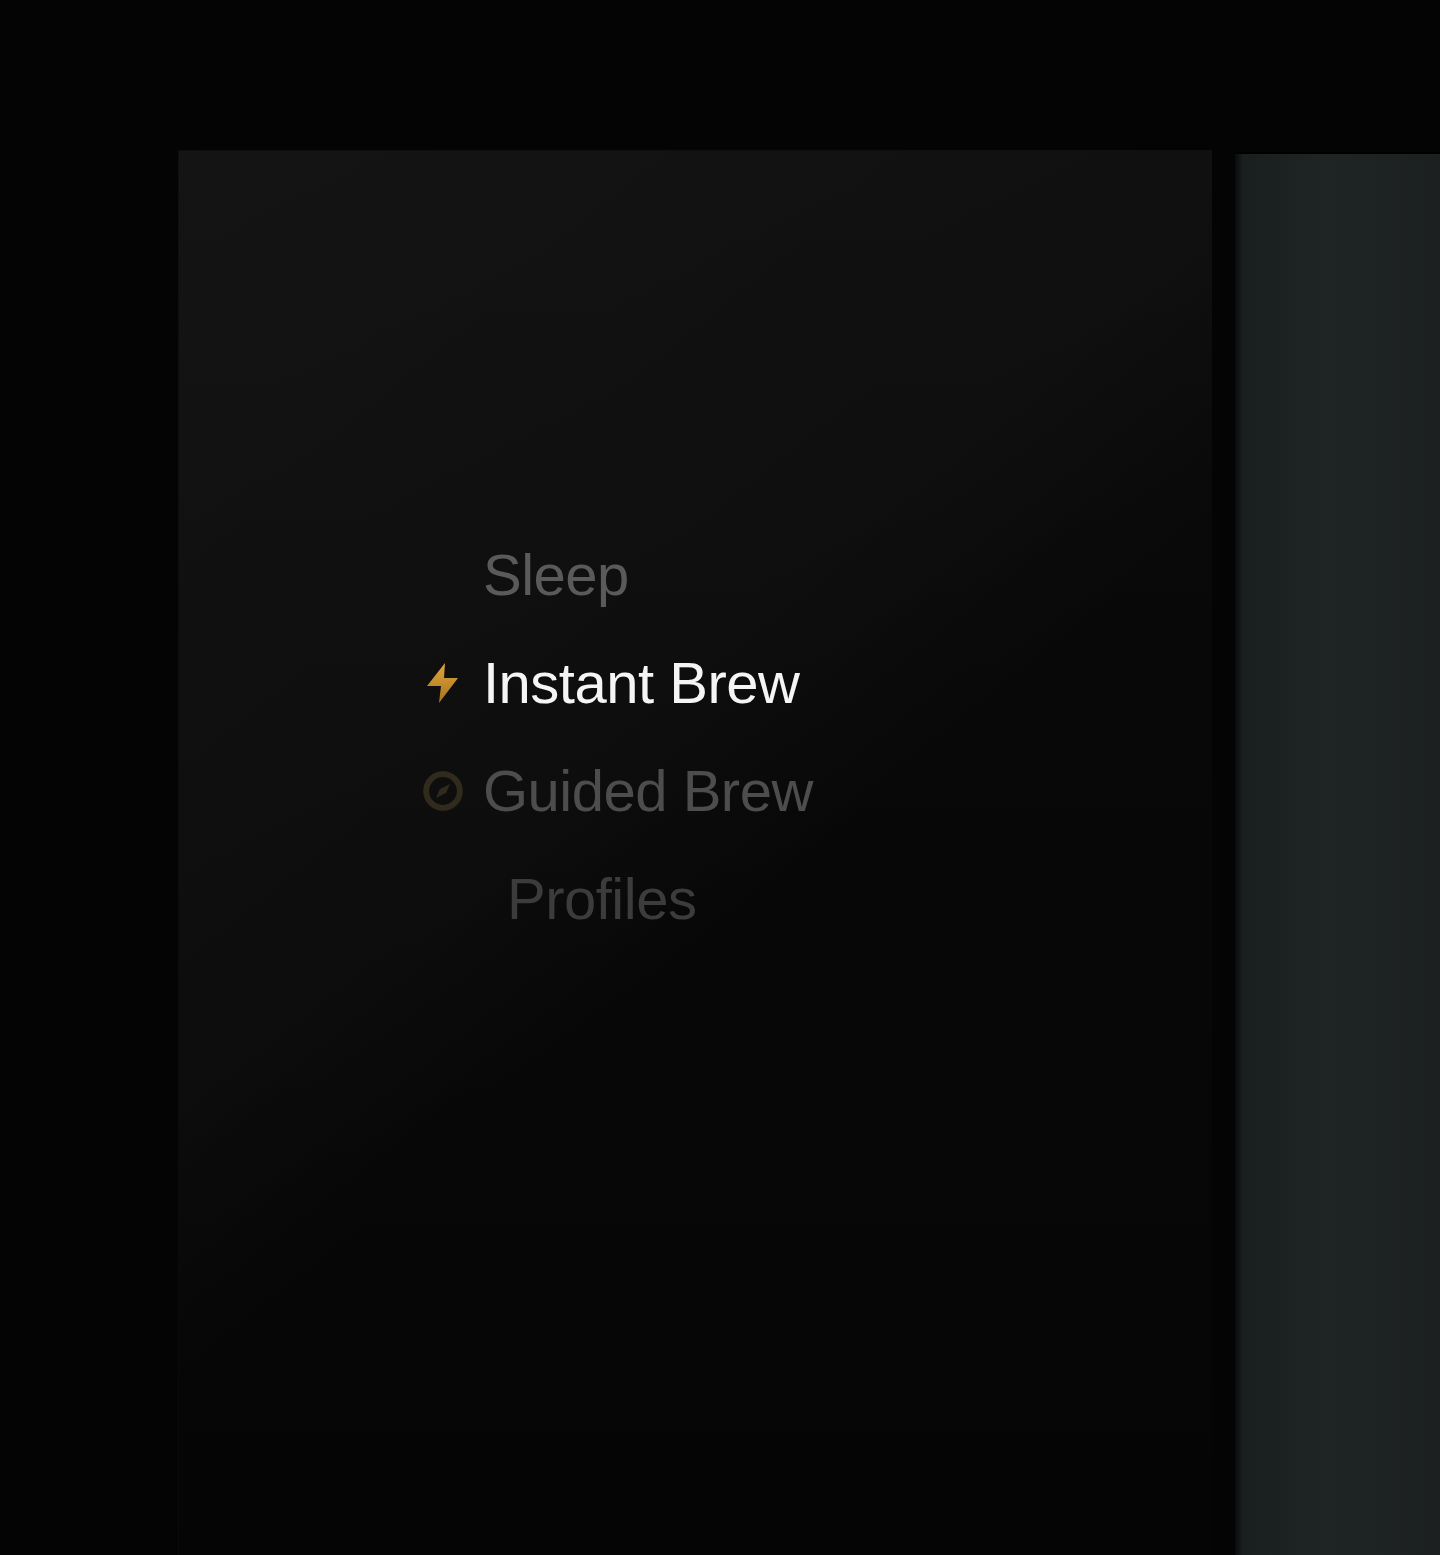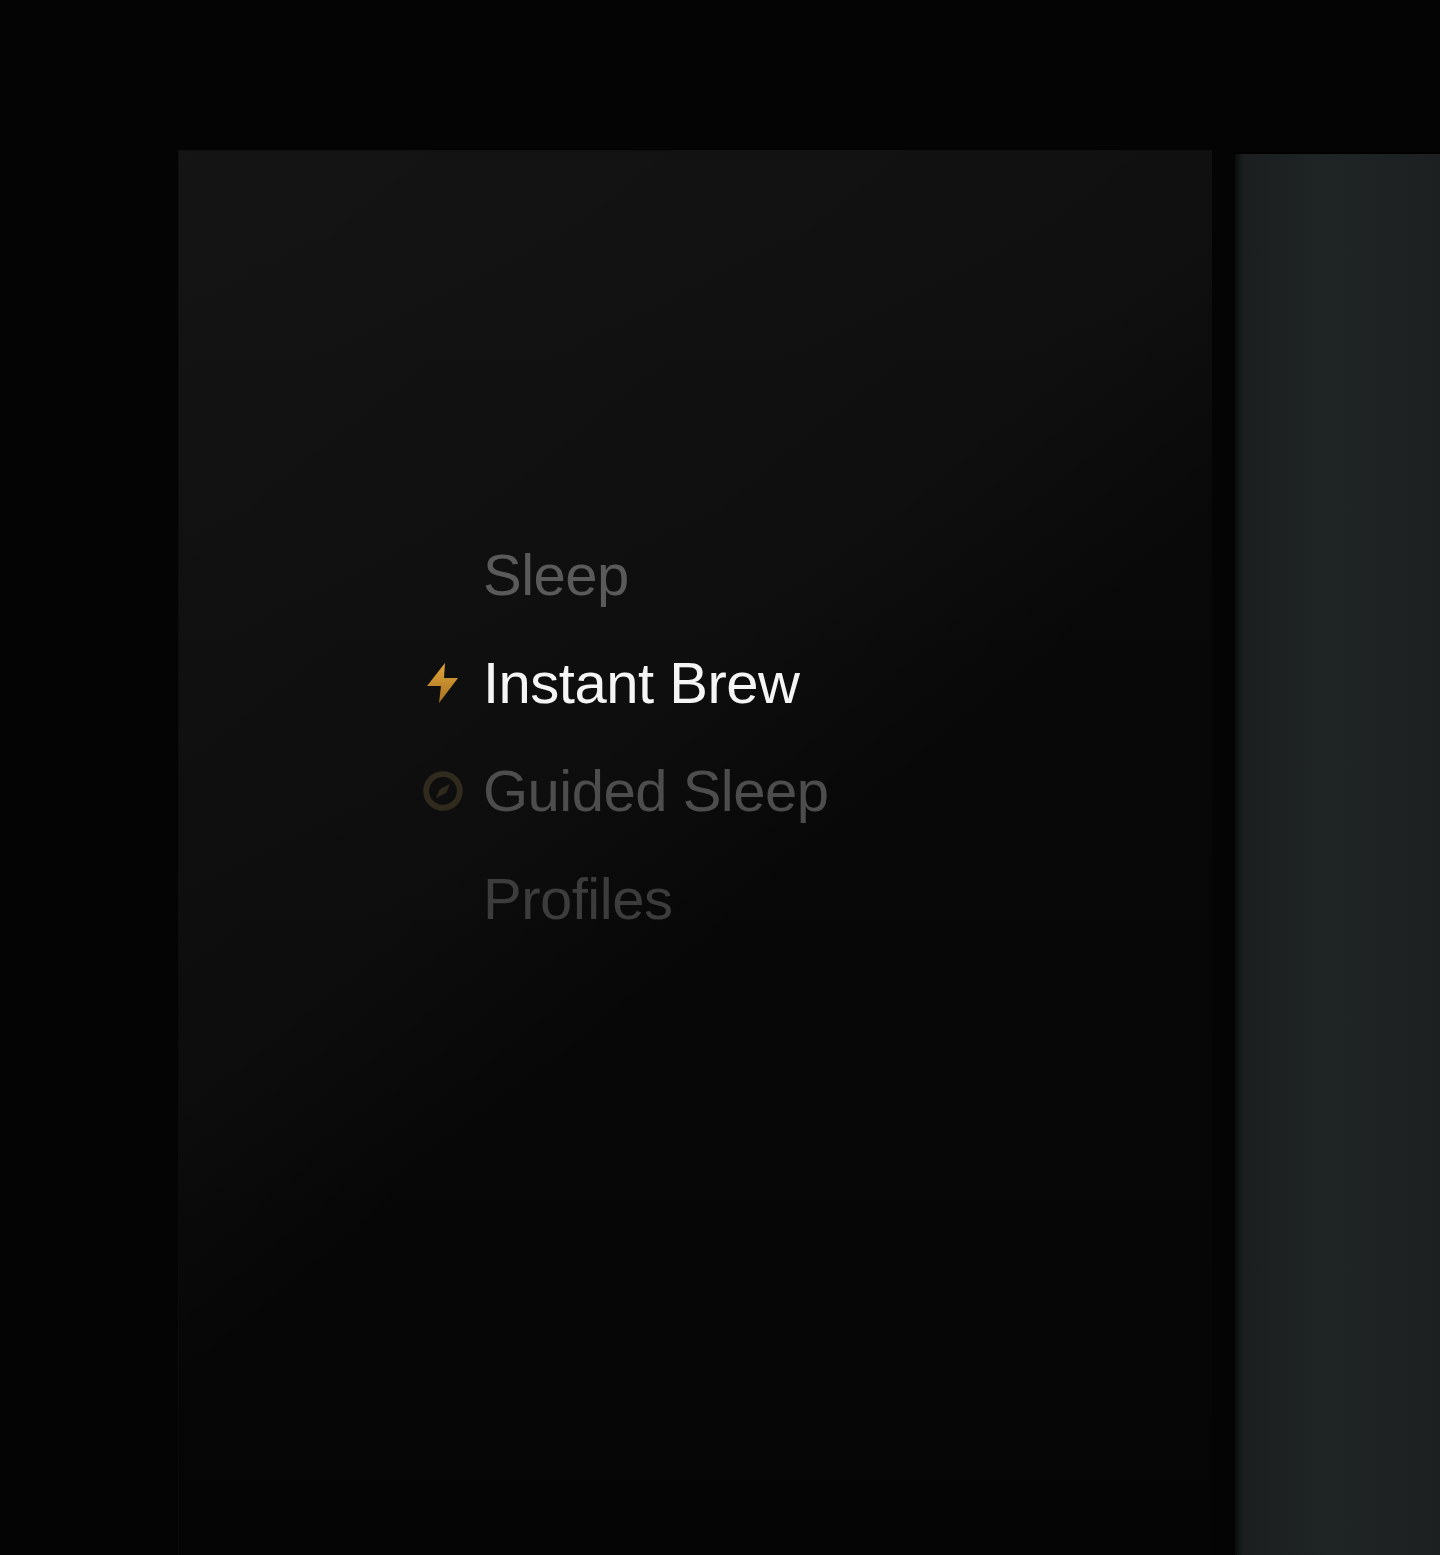--- a/index.html
+++ b/index.html
@@ -97,21 +97,21 @@
       line-height: 1;
       white-space: nowrap;
     }
     
     
     .dim-1 .menu-label { color: #5a5a5a; }
     
     .dim-2 .menu-label { color: #4d4d4d; }
     .dim-2 .menu-icon svg { opacity: 0.38; }
     
-    .dim-3 .menu-label { color: #3c3c3c; }
+    .dim-3 .menu-label { color: #3c3c3c; margin-left: 24px; }
     
     
     .active .menu-label { color: #f5f5f5; }
     .active .menu-icon svg { opacity: 1; }
     
     
     .bolt-path {
       fill: url(#boltGrad);
     }
     
@@ -155,21 +155,21 @@
         <span class="menu-label">Instant Brew</span>
       </div>
 
       <div class="menu-item dim-2">
         <span class="menu-icon">
           <svg viewBox="0 0 24 24" width="44" height="44">
             <circle class="compass-ring" cx="12" cy="12" r="9.2"></circle>
             <path class="compass-needle" d="M15.8 8.2 L10.2 11 L8.2 15.8 L13.8 13 Z"></path>
           </svg>
         </span>
-        <span class="menu-label">Guided Sleep</span>
+        <span class="menu-label">Guided Brew</span>
       </div>
 
       <div class="menu-item dim-3">
         <span class="menu-icon"></span>
         <span class="menu-label">Profiles</span>
       </div>
 
     </nav>
 
   </div>

